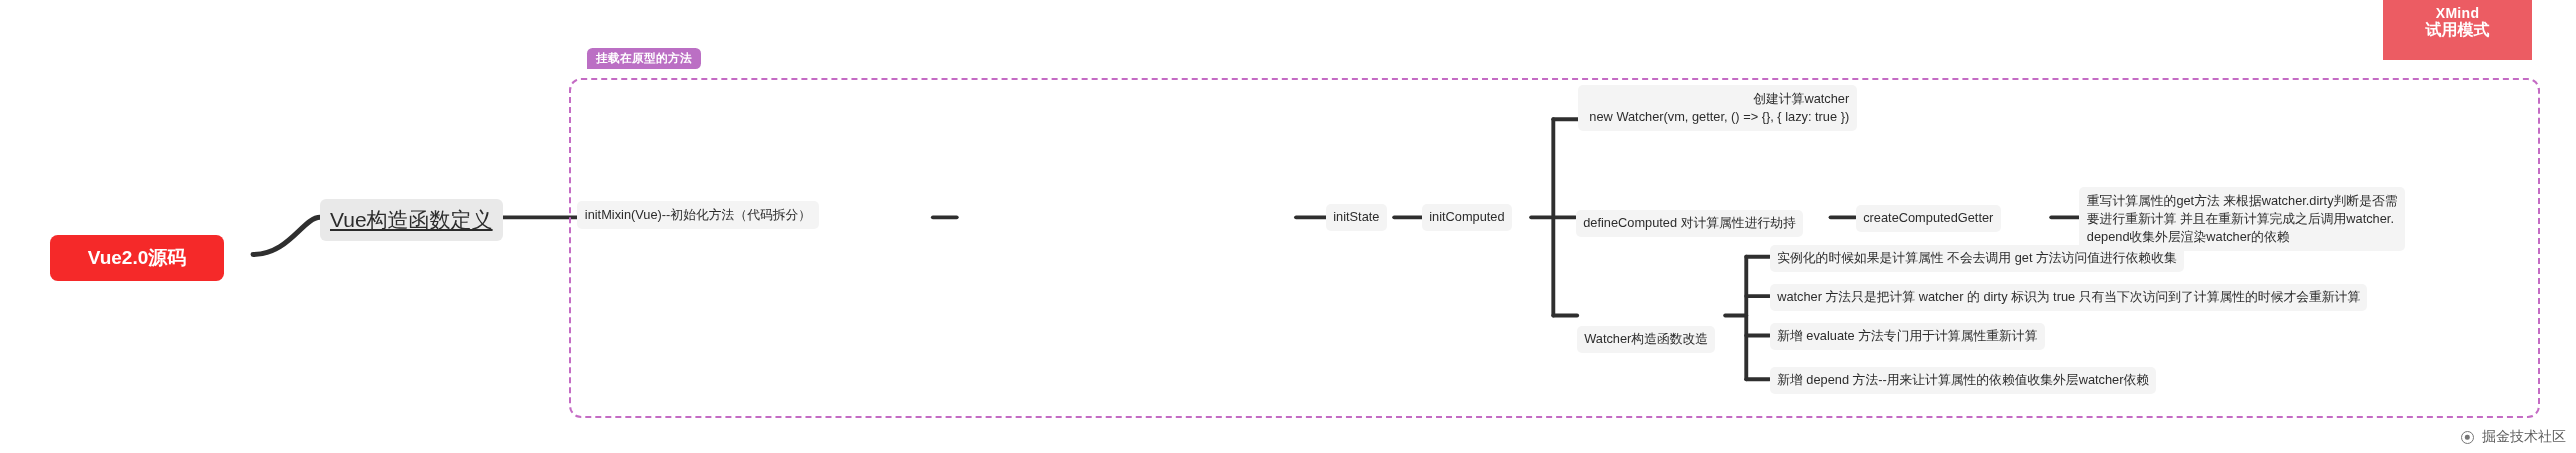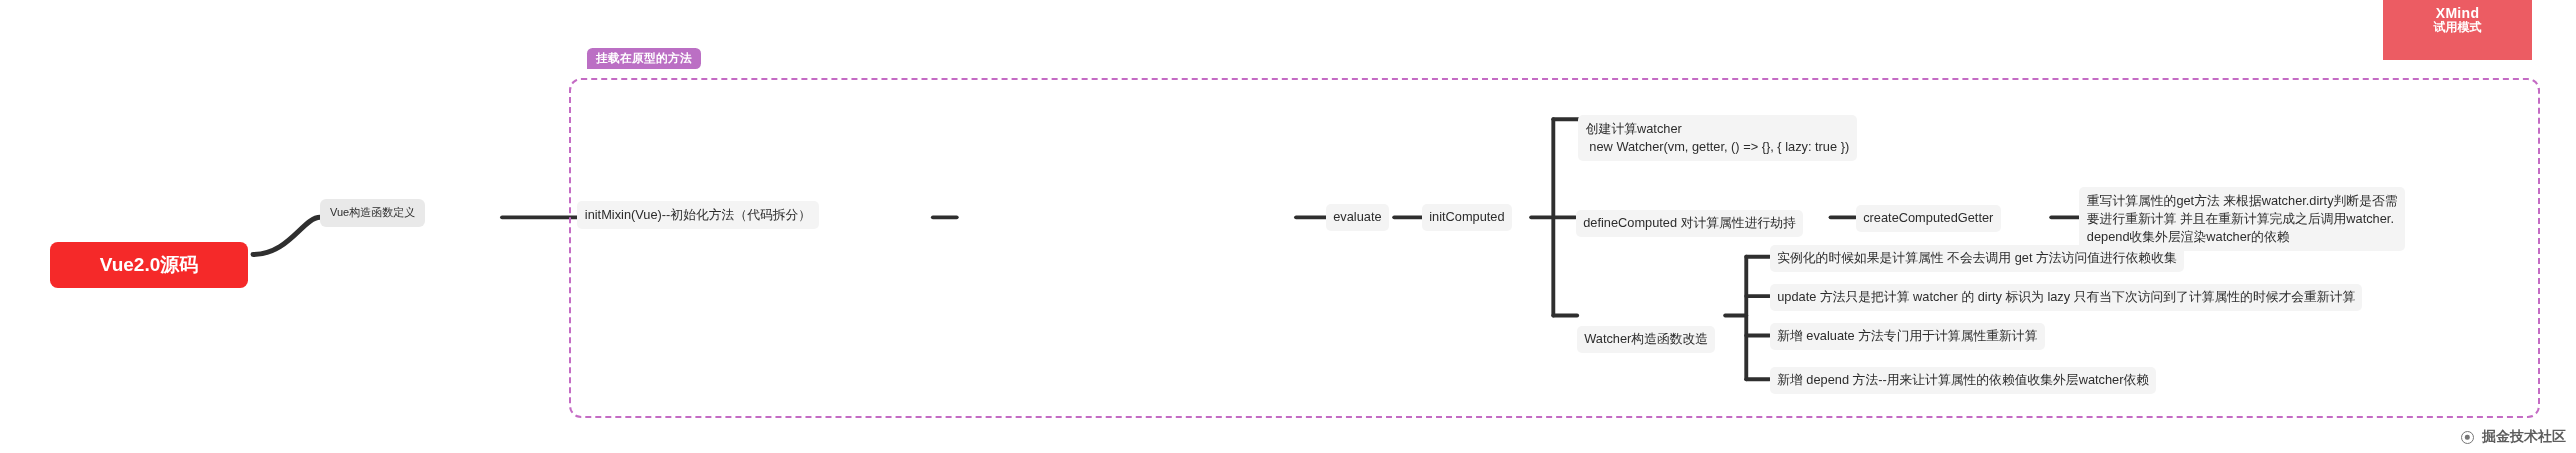--- a/index.html
+++ b/index.html
@@ -73,56 +73,57 @@
     font-size: 19px;
     border-radius: 7.8px;
     padding: 10px 15.5px;
     white-space: nowrap;
     box-sizing: border-box;
     text-align: center;
   }
 
   .node-l1 {
     background: #e9e9e9;
-    font-size: 11px;
+    font-size: 21px;
     border-radius: 6.1px;
     padding: 6.1px 10px;
+    text-decoration: underline;
   }
 
   
   .xmind-badge {
     position: absolute;
     background: #ec5c63;
     color: #ffffff;
     text-align: center;
     box-sizing: border-box;
     padding-top: 5.5px;
   }
   .xmind-badge .xm-title {
     font-size: 14px;
     font-weight: bold;
     line-height: 1.05;
     letter-spacing: 0.3px;
     display: block;
   }
   .xmind-badge .xm-sub {
-    font-size: 12px;
+    font-size: 16px;
     font-weight: bold;
     line-height: 1.3;
     display: block;
   }
 
   .juejin-mark {
     position: absolute;
     display: flex;
     align-items: center;
     gap: 8px;
     color: #3a3a3a;
     font-size: 14px;
-    font-weight: bold;
+    font-weight: normal;
     opacity: .82;
     white-space: nowrap;
   }
   .juejin-mark .jj-logo {
     width: 13.3px; height: 13.3px;
     border: 1.7px solid #3a3a3a;
     border-radius: 50%;
     box-sizing: border-box;
     position: relative;
     opacity: .85;
@@ -174,47 +175,47 @@
       <path d="M 3148 463 L 3190 463"></path>
       <path d="M 3148 534 L 3190 534"></path>
       <path d="M 3148 605 L 3190 605"></path>
       <path d="M 3148 684 L 3190 684"></path>
     </g>
   </svg>
 
   <div class="boundary" style="left:569px; top:78px; width:1971px; height:340px;"></div>
   <div class="boundary-label" style="left:587px; top:48px;">挂载在原型的方法</div>
 
-  <div class="node-root" style="left:50px; top:242px; width:198px;">Vue2.0源码</div>
+  <div class="node-root" style="left:50px; top:235px; width:174px;">Vue2.0源码</div>
 
   <div class="node node-l1" style="left:320px; top:199px;">Vue构造函数定义</div>
 
   <div class="node" style="left:577px; top:201px;">initMixin(Vue)--初始化方法（代码拆分）</div>
 
 
-  <div class="node tight" style="left:1326px; top:204px;">evaluate</div>
+  <div class="node tight" style="left:1326px; top:204px;">initState</div>
 
   <div class="node tight" style="left:1422px; top:204px;">initComputed</div>
 
-  <div class="node" style="left:1578px; top:115px;">创建计算watcher
+  <div class="node" style="left:1578px; top:85px;text-align:right;">创建计算watcher
  new Watcher(vm, getter, () =&gt; {}, { lazy: true })</div>
 
   <div class="node tight" style="left:1576px; top:210px;">defineComputed 对计算属性进行劫持</div>
 
   <div class="node tight" style="left:1856px; top:205px;">createComputedGetter</div>
 
   <div class="node" style="left:2079px; top:187px;">重写计算属性的get方法 来根据watcher.dirty判断是否需
 要进行重新计算 并且在重新计算完成之后调用watcher.
 depend收集外层渲染watcher的依赖</div>
 
   <div class="node tight" style="left:1577px; top:303px;margin-top:23px;">Watcher构造函数改造</div>
 
   <div class="node tight" style="left:1770px; top:245px;">实例化的时候如果是计算属性 不会去调用 get 方法访问值进行依赖收集</div>
 
-  <div class="node tight" style="left:1770px; top:284px;">update 方法只是把计算 watcher 的 dirty 标识为 lazy 只有当下次访问到了计算属性的时候才会重新计算</div>
+  <div class="node tight" style="left:1770px; top:284px;">watcher 方法只是把计算 watcher 的 dirty 标识为 true 只有当下次访问到了计算属性的时候才会重新计算</div>
 
   <div class="node tight" style="left:1770px; top:323px;">新增 evaluate 方法专门用于计算属性重新计算</div>
 
   <div class="node tight" style="left:1770px; top:367px;">新增 depend 方法--用来让计算属性的依赖值收集外层watcher依赖</div>
 
   <div class="xmind-badge" style="left:2383px; top:0px; width:149px; height:60px;">
     <span class="xm-title">XMind</span>
     <span class="xm-sub">试用模式</span>
   </div>
 

